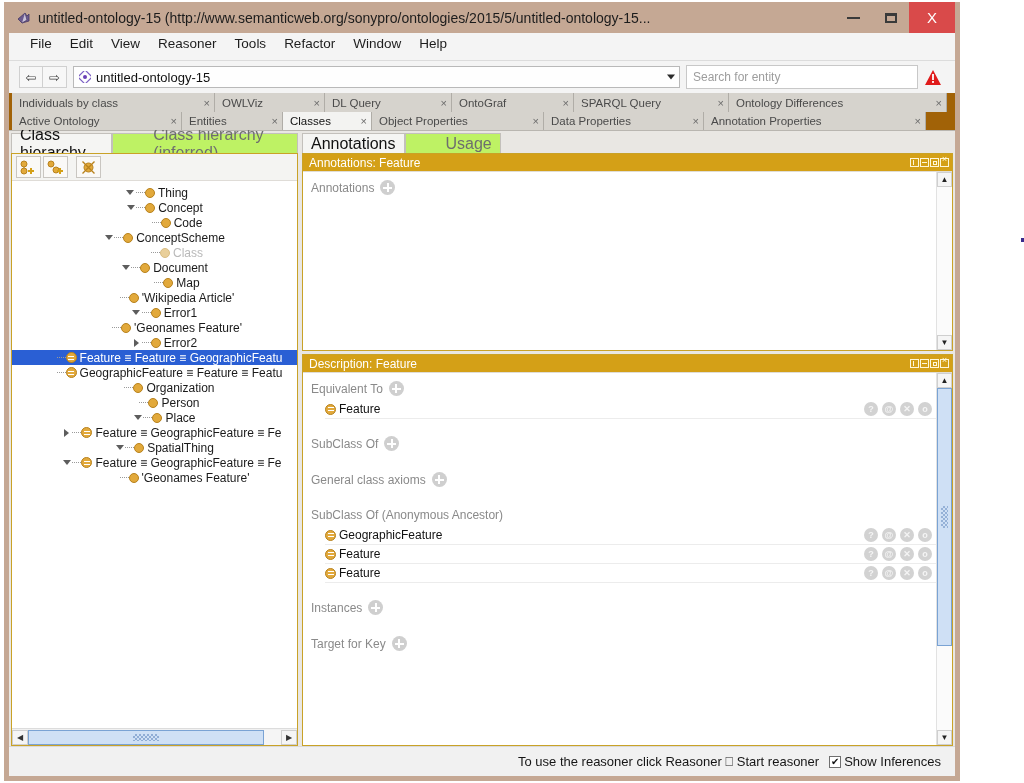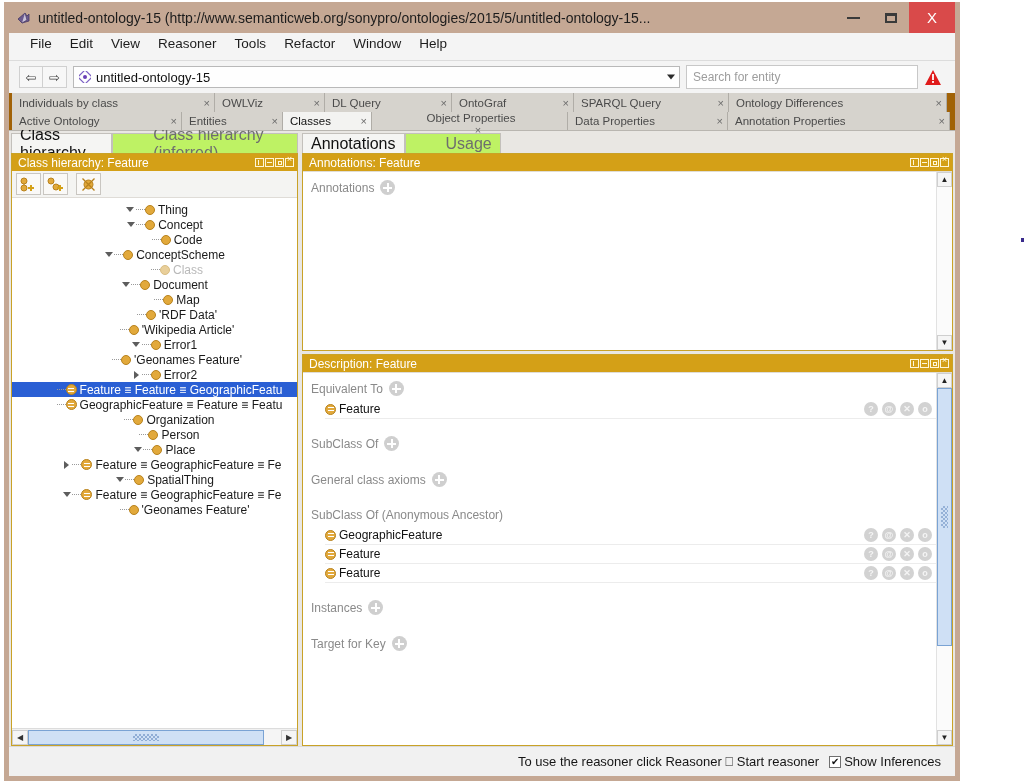--- a/index.html
+++ b/index.html
@@ -457,21 +457,21 @@
         <span class="x">×</span>
       </div>
       <div class="tab" style="width: 101px;">
         <span class="lbl">Entities</span>
         <span class="x">×</span>
       </div>
       <div class="tab active" style="width: 89px;">
         <span class="lbl">Classes</span>
         <span class="x">×</span>
       </div>
-      <div class="tab" style="width: 196px; flex-direction: column;">
+      <div class="tab" style="width: 172px;">
         <span class="lbl">Object Properties</span>
         <span class="x">×</span>
       </div>
       <div class="tab" style="width: 160px;">
         <span class="lbl">Data Properties</span>
         <span class="x">×</span>
       </div>
       <div class="tab" style="width: 222px;">
         <span class="lbl">Annotation Properties</span>
         <span class="x">×</span>
@@ -480,29 +480,20 @@
 
   <div class="main">
 
     <div class="left-col">
       <div class="inner-tabs">
         <span class="inner-tab">Class hierarchy</span>
         <span class="inner-tab inactive">Class hierarchy (inferred)</span>
       </div>
 
       <div class="panel" style="flex:1 1 auto;">
-        <div class="panel-header">
-          <span class="ttl">Class hierarchy: Feature</span>
-          <span class="hdr-btns">
-            <i class="hdr-btn b1"></i>
-            <i class="hdr-btn b2"></i>
-            <i class="hdr-btn b3"></i>
-            <i class="hdr-btn b4"></i>
-          </span>
-        </div>
 
         <div class="ch-toolbar">
           <span class="ch-btn">
             <svg width="17" height="15" viewBox="0 0 17 15">
               <circle cx="4" cy="4" r="3" fill="#e2a93b" stroke="#b8821d"></circle>
               <circle cx="4" cy="11" r="3" fill="#e2a93b" stroke="#b8821d"></circle>
               <path d="M4 7 L4 8" stroke="#b8821d"></path>
               <path d="M11 8 L11 14 M8 11 L14 11" stroke="#d4a017" stroke-width="2"></path>
             </svg>
           </span>
@@ -577,27 +568,20 @@
               <span class="twisty"></span>
               <span class="dash"></span>
               <span class="cls-dot"></span>
               <span class="lbl">Map</span>
             </div>
             <div class="node">
               <span style="width: 34px; flex: 0 0 auto;"></span>
               <span class="twisty"></span>
               <span class="dash"></span>
               <span class="cls-dot"></span>
-              <span class="lbl">'RDF Data'</span>
-            </div>
-            <div class="node">
-              <span style="width: 34px; flex: 0 0 auto;"></span>
-              <span class="twisty"></span>
-              <span class="dash"></span>
-              <span class="cls-dot"></span>
               <span class="lbl">'Wikipedia Article'</span>
             </div>
             <div class="node">
               <span style="width: 19px; flex: 0 0 auto;"></span>
               <span class="twisty">
                 <i class="tri-down"></i>
               </span>
               <span class="dash"></span>
               <span class="cls-dot"></span>
               <span class="lbl">Error1</span>

